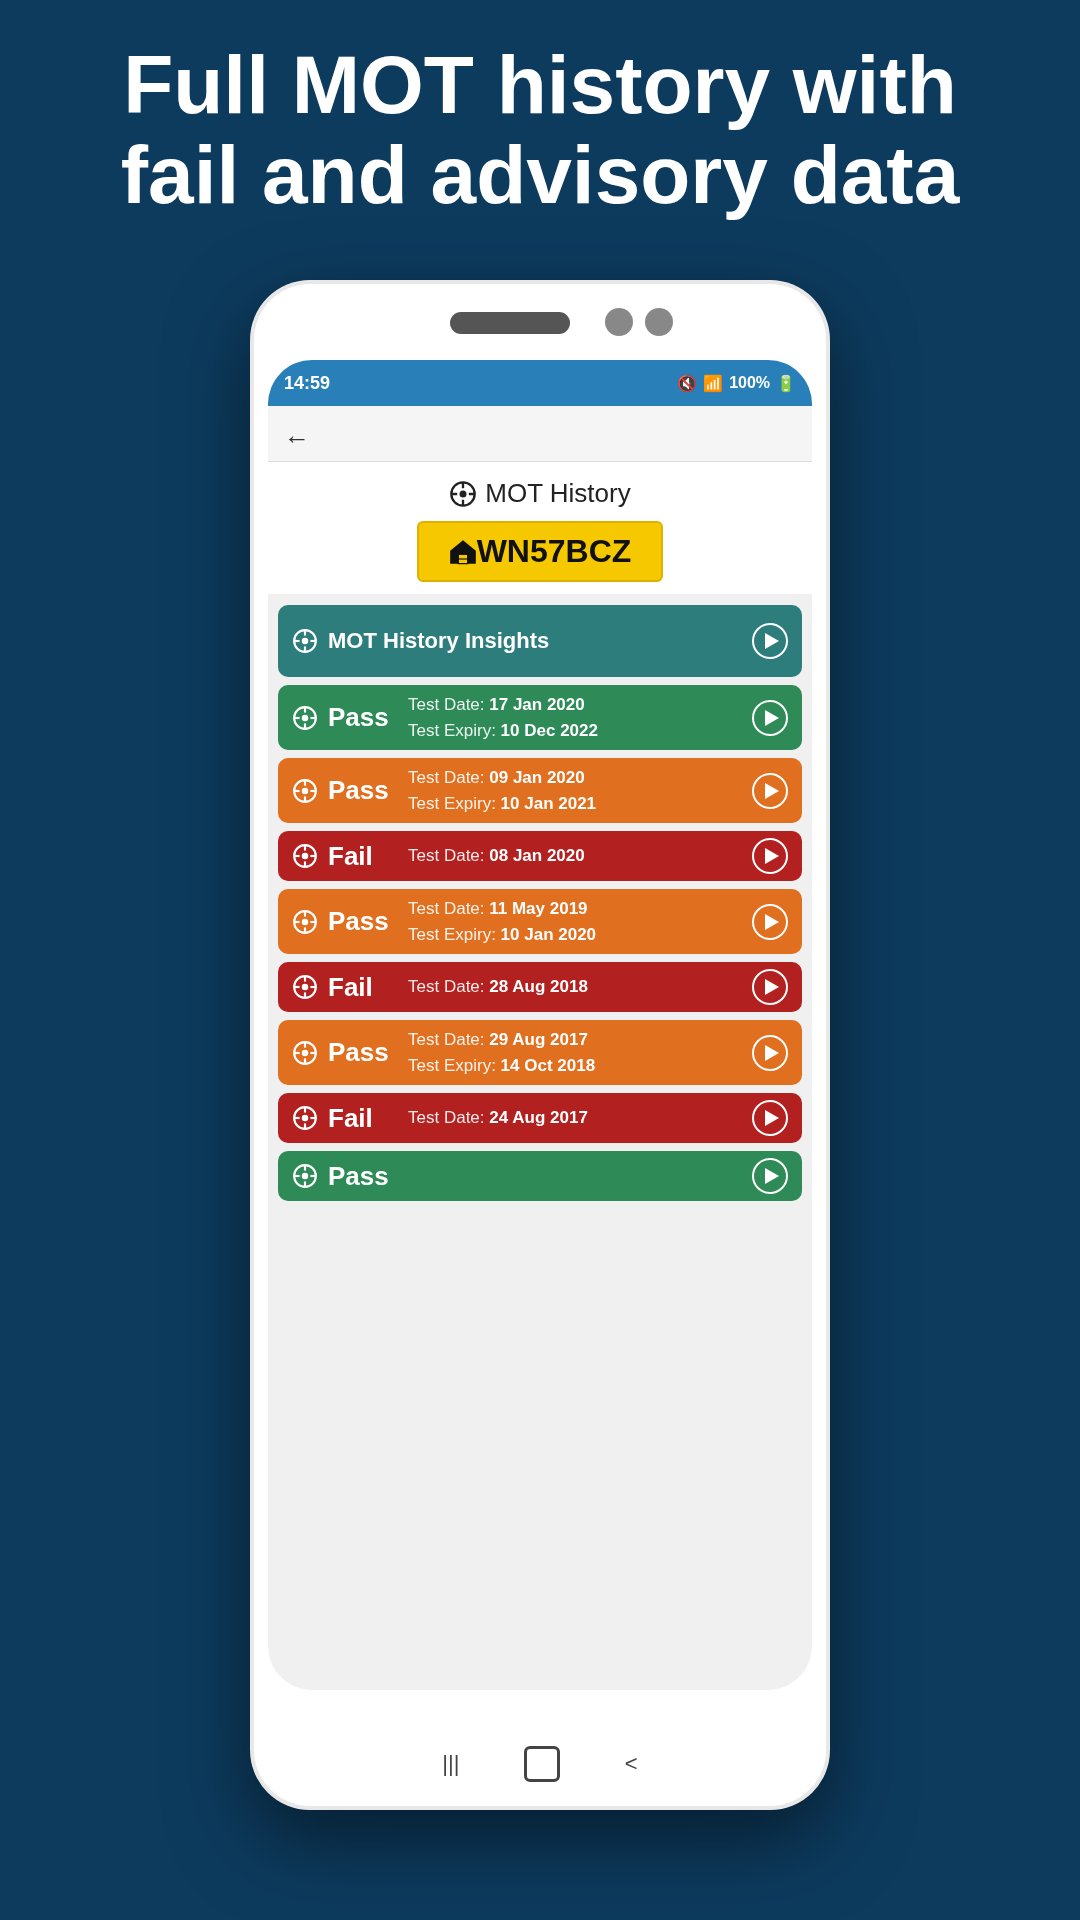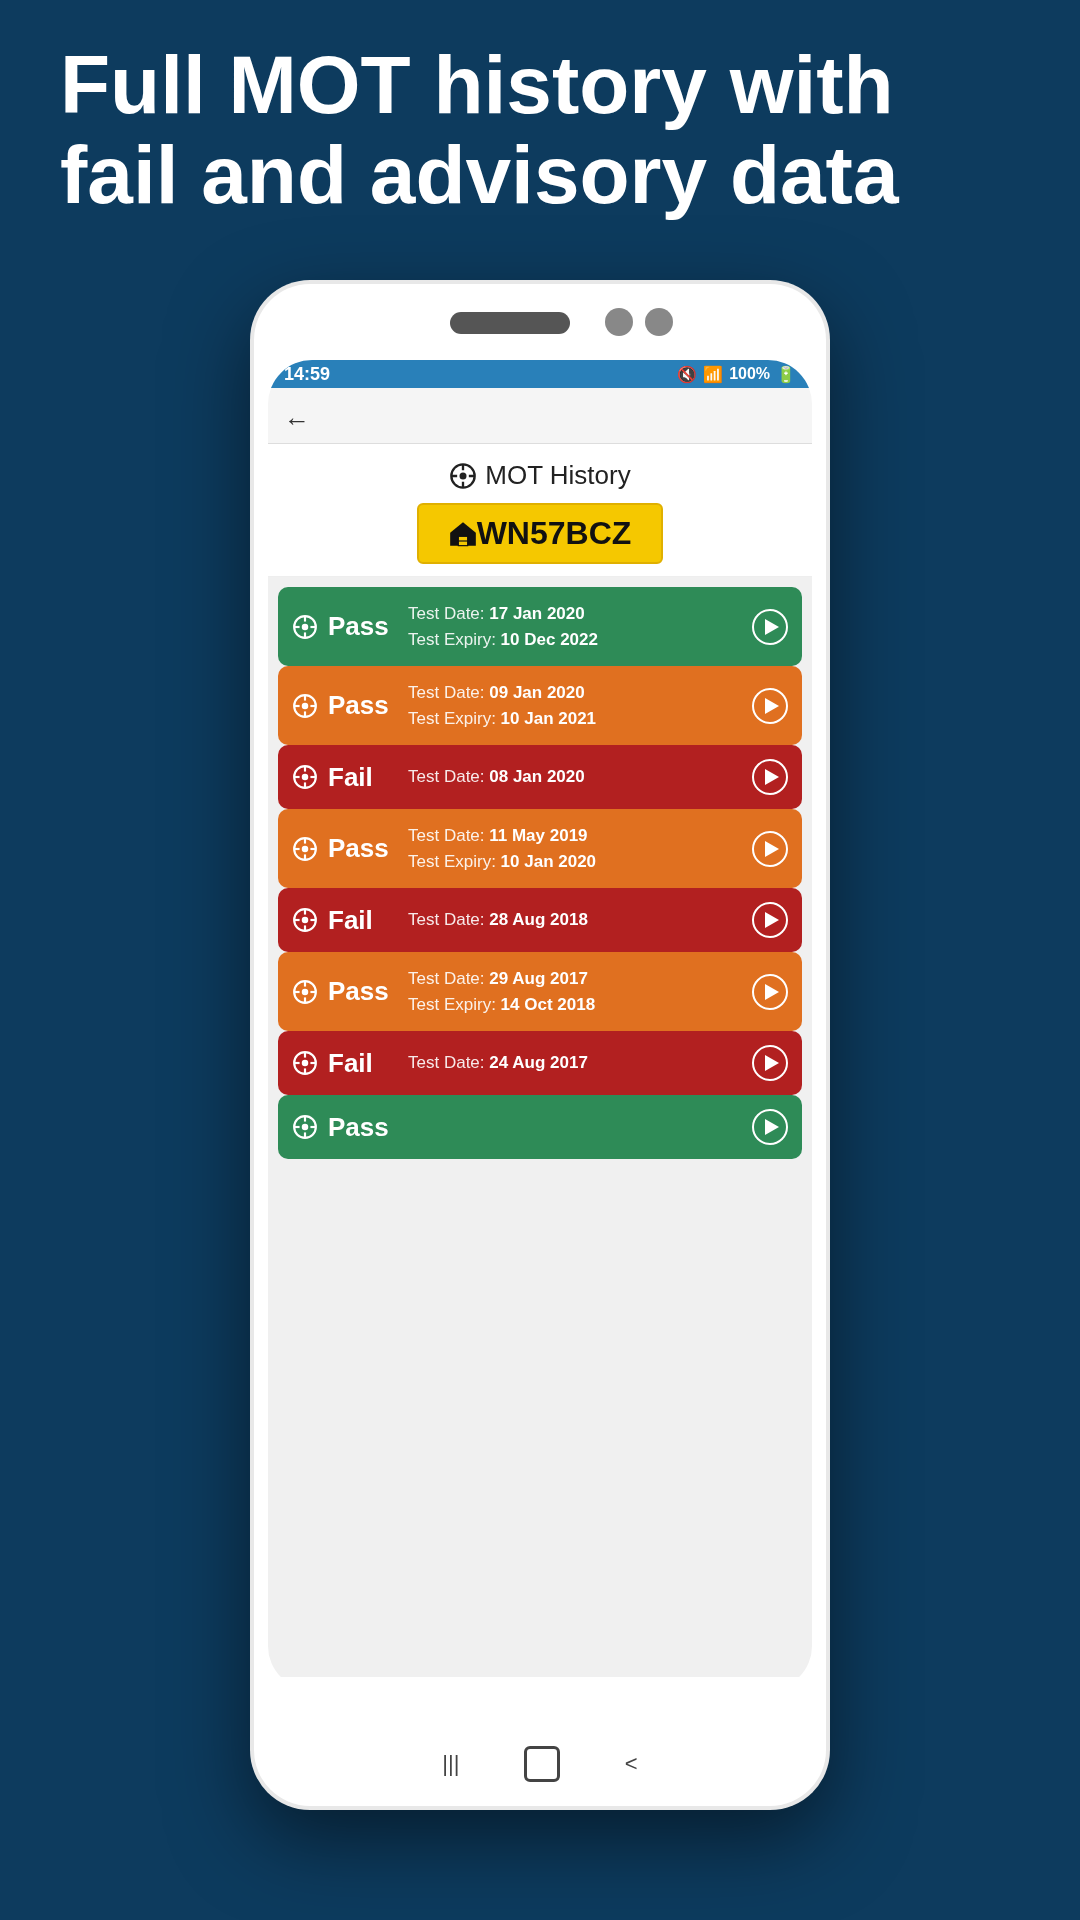--- a/index.html
+++ b/index.html
@@ -11,21 +11,21 @@
       font-family: 'Arial', sans-serif;
       overflow: hidden;
       position: relative;
     }
 
     .headline {
       position: absolute;
       top: 40px;
       left: 60px;
       right: 60px;
-      text-align: left;
+      text-align: center;
       color: white;
       font-size: 82px;
       font-weight: 900;
       line-height: 1.1;
       z-index: 10;
     }
 
     .phone-wrapper {
       position: absolute;
       top: 280px;
@@ -97,21 +97,21 @@
       bottom: 120px;
       background: white;
       border-radius: 44px;
       overflow: hidden;
       z-index: 10;
     }
 
     
     .status-bar {
       background: #2980b9;
-      height: 28px;
+      height: 46px;
       display: flex;
       align-items: center;
       justify-content: space-between;
       padding: 0 16px;
       color: white;
       font-size: 18px;
       font-weight: 600;
     }
 
     .status-right {
@@ -190,24 +190,25 @@
     }
 
     .insights-label {
       color: white;
       font-size: 22px;
       font-weight: 700;
     }
 
     .mot-row {
       border-radius: 10px;
-      padding: 14px 14px;
+      padding: 7px 14px;
       display: flex;
       align-items: center;
       justify-content: space-between;
+      margin-bottom: 8px;
     }
 
     .mot-row.pass-green { background: #2e8b57; }
     .mot-row.pass-orange { background: #e07020; }
     .mot-row.fail-red { background: #b22020; gap: 8px; }
 
     .mot-left {
       display: flex;
       align-items: center;
       gap: 10px;
@@ -332,20 +333,36 @@
           <path d="M1 11l11-9 11 9v11H1V11z"></path>
           <rect x="8" y="14" width="8" height="8" fill="#f5c800" stroke="#111" stroke-width="1"></rect>
           <line x1="8" y1="18" x2="16" y2="18" stroke="#111" stroke-width="1"></line>
         </svg>
         <span>WN57BCZ</span>
       </div>
     </div>
 
     <div class="content-list" style="height: calc(100% - 230px); display: flex; flex-direction: column;">
 
+      <div class="insights-row">
+        <div class="insights-left">
+          <svg width="26" height="26" viewBox="0 0 24 24" fill="none">
+            <circle cx="12" cy="12" r="10" stroke="white" stroke-width="2" fill="none"></circle>
+            <line x1="12" y1="2" x2="12" y2="7" stroke="white" stroke-width="2"></line>
+            <line x1="12" y1="17" x2="12" y2="22" stroke="white" stroke-width="2"></line>
+            <line x1="2" y1="12" x2="7" y2="12" stroke="white" stroke-width="2"></line>
+            <line x1="17" y1="12" x2="22" y2="12" stroke="white" stroke-width="2"></line>
+            <circle cx="12" cy="12" r="3" fill="white"></circle>
+          </svg>
+          <span class="insights-label">MOT History Insights</span>
+        </div>
+        <div class="play-btn">
+          <div class="play-triangle"></div>
+        </div>
+      </div>
 
       <div id="mot-records-container">
           <div class="mot-row pass-green">
       <div class="mot-left">
         <svg width="26" height="26" viewBox="0 0 24 24" fill="none">
       <circle cx="12" cy="12" r="10" stroke="white" stroke-width="2" fill="none"></circle>
       <line x1="12" y1="2" x2="12" y2="7" stroke="white" stroke-width="2"></line>
       <line x1="12" y1="17" x2="12" y2="22" stroke="white" stroke-width="2"></line>
       <line x1="2" y1="12" x2="7" y2="12" stroke="white" stroke-width="2"></line>
       <line x1="17" y1="12" x2="22" y2="12" stroke="white" stroke-width="2"></line>

